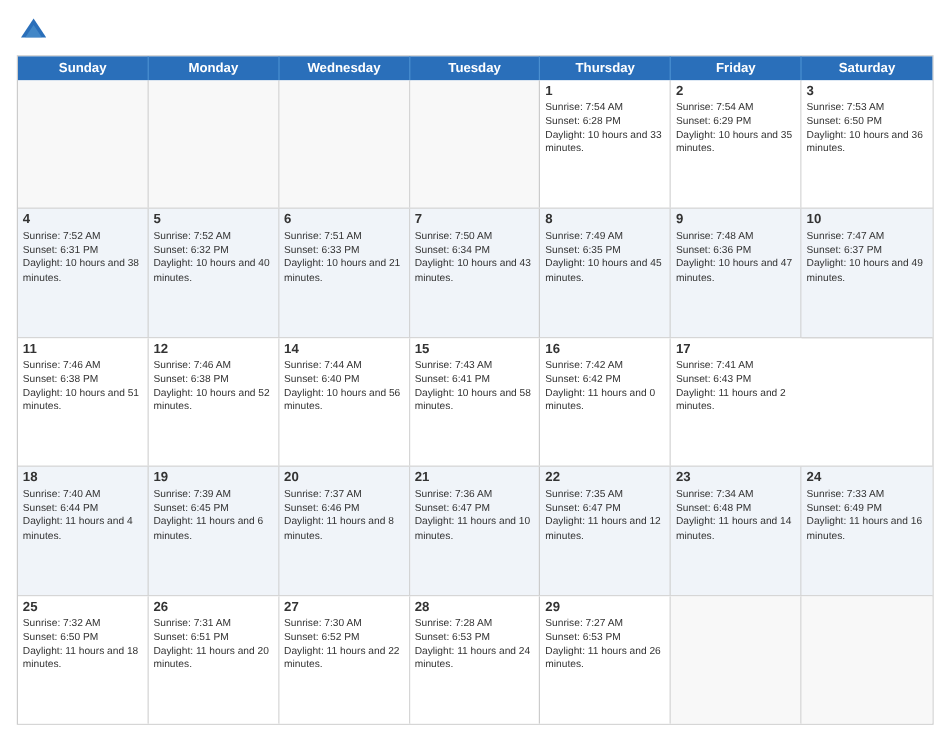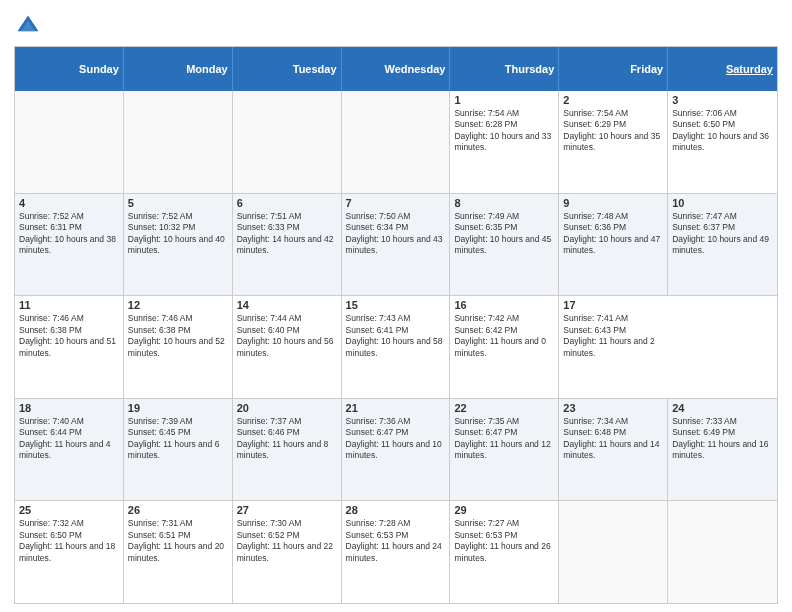--- a/index.html
+++ b/index.html
@@ -60,25 +60,25 @@
     }
     .cal-header {
       display: grid;
       grid-template-columns: repeat(7, 1fr);
       background: #2a6fba;
     }
     .cal-header-cell {
       color: #fff;
       font-size: 11px;
       font-weight: bold;
-      padding: 16px 4px;
-      text-align: right;
+      padding: 4px 4px;
+      text-align: center;
       border-right: 1px solid #4a8fd0;
     }
-    .cal-header-cell:last-child { border-right: none; text-decoration: underline; }
+    .cal-header-cell:last-child { border-right: none; }
     .cal-body {
       flex: 1;
       display: flex;
       flex-direction: column;
     }
     .cal-row {
       display: grid;
       grid-template-columns: repeat(7, 1fr);
       flex: 1;
       border-top: 1px solid #ccc;
@@ -128,22 +128,22 @@
     <div class="title-block">
       <div class="month-year"></div>
       <div class="location"></div>
     </div>
   </div>
 
   <div class="calendar">
     <div class="cal-header">
     <div class="cal-header-cell">Sunday</div>
         <div class="cal-header-cell">Monday</div>
+        <div class="cal-header-cell">Wednesday</div>
         <div class="cal-header-cell">Tuesday</div>
-        <div class="cal-header-cell">Wednesday</div>
         <div class="cal-header-cell">Thursday</div>
         <div class="cal-header-cell">Friday</div>
         <div class="cal-header-cell">Saturday</div>
       </div>
     <div class="cal-body">
     <div class="cal-row">
           <div class="cal-cell empty"></div>
           <div class="cal-cell empty"></div>
           <div class="cal-cell empty"></div>
           <div class="cal-cell empty"></div>
@@ -159,49 +159,49 @@
             <span class="day-num">2</span>
             <div class="info">
               <div>Sunrise: 7:54 AM</div>
               <div>Sunset: 6:29 PM</div>
               <div>Daylight: 10 hours and 35 minutes.</div>
             </div>
           </div>
           <div class="cal-cell">
             <span class="day-num">3</span>
             <div class="info">
-              <div>Sunrise: 7:06 AM</div>
+              <div>Sunrise: 7:53 AM</div>
               <div>Sunset: 6:50 PM</div>
               <div>Daylight: 10 hours and 36 minutes.</div>
             </div>
           </div>
         </div>
         <div class="cal-row alt-row">
           <div class="cal-cell">
             <span class="day-num">4</span>
             <div class="info">
               <div>Sunrise: 7:52 AM</div>
               <div>Sunset: 6:31 PM</div>
               <div>Daylight: 10 hours and 38 minutes.</div>
             </div>
           </div>
           <div class="cal-cell">
             <span class="day-num">5</span>
             <div class="info">
               <div>Sunrise: 7:52 AM</div>
-              <div>Sunset: 10:32 PM</div>
+              <div>Sunset: 6:32 PM</div>
               <div>Daylight: 10 hours and 40 minutes.</div>
             </div>
           </div>
           <div class="cal-cell">
             <span class="day-num">6</span>
             <div class="info">
               <div>Sunrise: 7:51 AM</div>
               <div>Sunset: 6:33 PM</div>
-              <div>Daylight: 14 hours and 42 minutes.</div>
+              <div>Daylight: 10 hours and 21 minutes.</div>
             </div>
           </div>
           <div class="cal-cell">
             <span class="day-num">7</span>
             <div class="info">
               <div>Sunrise: 7:50 AM</div>
               <div>Sunset: 6:34 PM</div>
               <div>Daylight: 10 hours and 43 minutes.</div>
             </div>
           </div>

